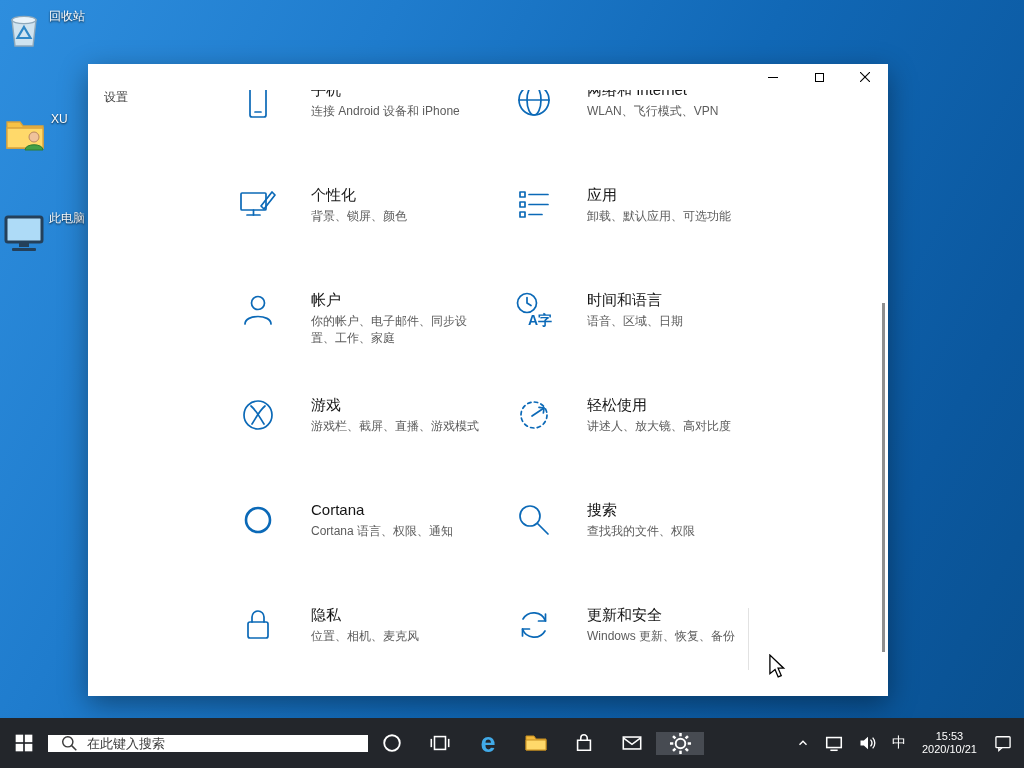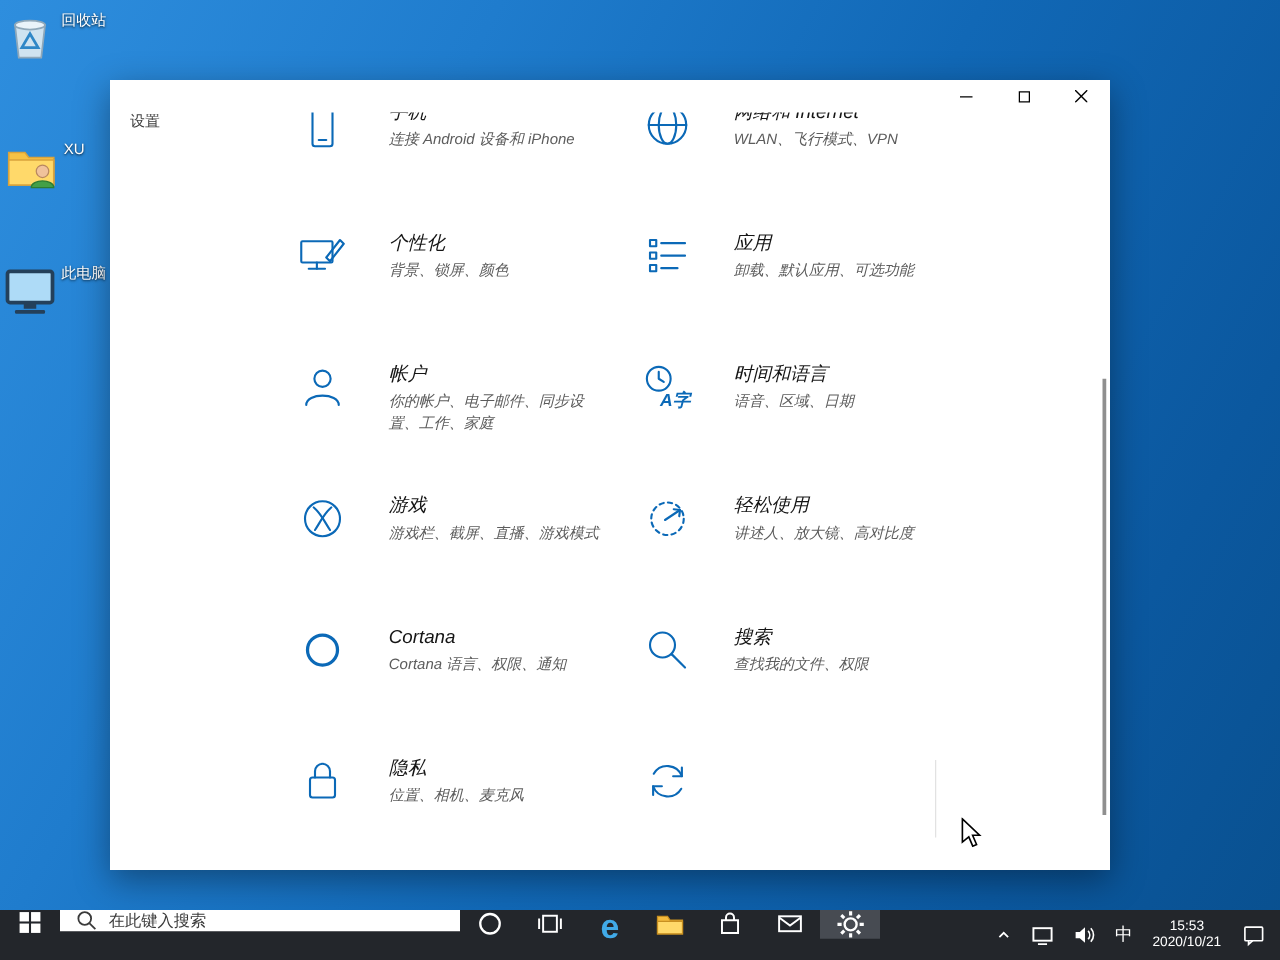--- a/index.html
+++ b/index.html
@@ -17,31 +17,31 @@
 
   
   #settings-window{position:absolute;left:88px;top:64px;width:800px;height:632px;background:#fff;box-shadow:0 8px 26px rgba(0,0,0,.38);}
   .titlebar{position:relative;height:26px;}
   .win-title{position:absolute;left:16px;top:6px;font-size:12px;color:#404040;margin-top:19px;}
   .win-controls{position:absolute;right:0;top:0;height:26px;display:flex;}
   .win-btn{width:46px;height:26px;display:flex;align-items:center;justify-content:center;}
   .min-glyph{width:10px;height:1px;background:#000;}
   .max-glyph{width:9px;height:9px;border:1px solid #000;}
   .win-content{position:absolute;left:0;right:0;top:26px;bottom:0;overflow:hidden;}
-  .grid{display:grid;grid-template-columns:272px 272px;column-gap:4px;grid-auto-rows:105px;padding-left:150px;margin-top:-10px;font-style:italic;}
+  .grid{display:grid;grid-template-columns:272px 272px;column-gap:4px;grid-auto-rows:105px;padding-left:150px;margin-top:-10px;}
   .cell{display:flex;align-items:flex-start;cursor:pointer;}
   .cat-icon{flex:0 0 40px;width:40px;height:40px;margin-right:33px;}
   .cat-icon svg{stroke:#0b69b7;fill:none;stroke-width:1.7;stroke-linecap:round;stroke-linejoin:round;}
   .cat-title{font-size:15px;color:#151515;line-height:20px;}
   .cat-desc{font-size:12px;color:#5c5c5c;line-height:17px;margin-top:3px;max-width:170px;}
   .scroll-thumb{position:absolute;right:3px;top:239px;width:3px;height:349px;background:#8f8f8f;}
   .hover-edge{position:absolute;left:660px;top:544px;width:1px;height:62px;background:#e2e2e2;}
 
   
-  #taskbar{position:absolute;left:0;bottom:0;width:1024px;height:40px;background:#23262b;display:flex;align-items:flex-start;}
+  #taskbar{position:absolute;left:0;bottom:0;width:1024px;height:50px;background:#23262b;display:flex;align-items:center;}
   .tb-btn{width:48px;display:flex;align-items:center;justify-content:center;cursor:pointer;}
   .tb-btn.active{background:#474b52;}
   .search-box{width:320px;background:#fff;display:flex;align-items:center;gap:9px;padding-left:13px;cursor:text;}
   .search-input{border:none;outline:none;font-size:13px;color:#2b2b2b;width:240px;background:transparent;font-family:inherit;}
   .search-input::placeholder{color:#3a3a3a;opacity:1;}
   .edge-e{color:#41aae8;font-size:27px;font-weight:bold;line-height:27px;}
   .tray{margin-left:auto;display:flex;align-items:center;padding-right:4px;}
   .tray-item{height:40px;display:flex;align-items:center;justify-content:center;padding:0 7px;cursor:pointer;}
   .ime{color:#fff;font-size:14px;}
   .clock{color:#fff;font-size:11px;line-height:13px;text-align:center;padding:0 9px;}
@@ -260,20 +260,24 @@
       </div>
 
       <div class="cell">
         <div class="cat-icon">
           <svg width="40" height="40" viewBox="0 0 40 40">
               <path d="M9,14 A12.5,12.5 0 0 1 31.5,16"></path>
               <polyline points="31.5,9 31.5,16 24.5,16"></polyline>
               <path d="M31,26 A12.5,12.5 0 0 1 8.5,24"></path>
               <polyline points="8.5,31 8.5,24 15.5,24"></polyline>
             </svg>
+        </div>
+        <div class="cat-text">
+          <div class="cat-title">更新和安全</div>
+          <div class="cat-desc">Windows 更新、恢复、备份</div>
         </div>
       </div>
 
     </div>
   </div>
 
   <div class="hover-edge"></div>
   <div class="scroll-thumb"></div>
 </div>
 

